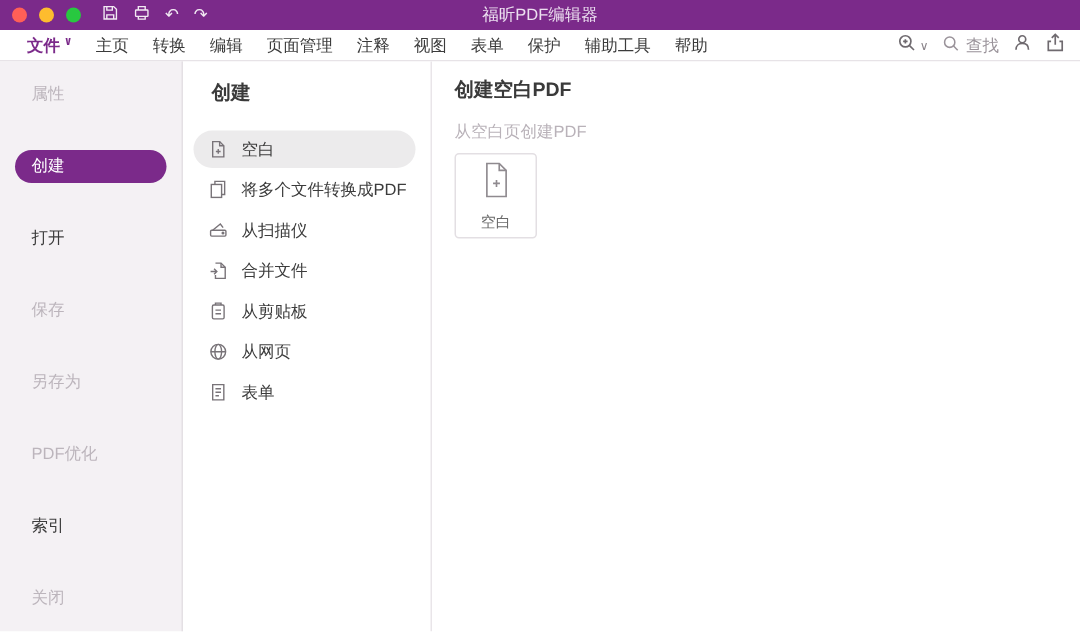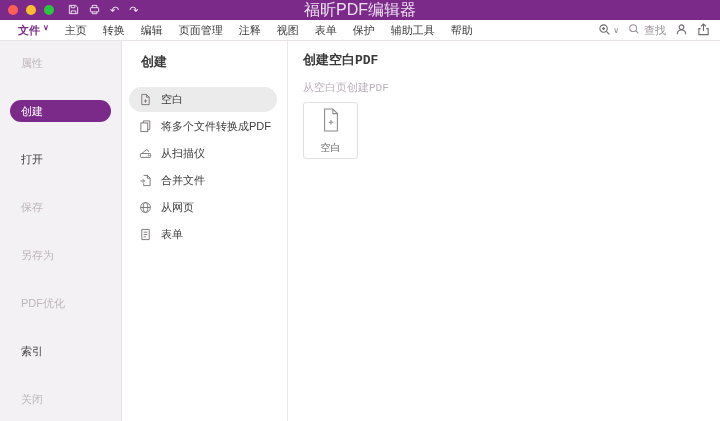--- a/index.html
+++ b/index.html
@@ -8,25 +8,25 @@
 
   
   .titlebar { height:20px; background:#7b2a8a; display:flex; align-items:center; position:relative; padding:0 8px; }
   .lights { display:flex; gap:8px; align-items:center; }
   .light { width:10px; height:10px; border-radius:50%; }
   .light.red { background:#ff5f57; }
   .light.yellow { background:#febc2e; }
   .light.green { background:#28c840; }
   .qa { display:flex; gap:10px; margin-left:14px; align-items:center; }
   .qa .glyph { color:#fff; opacity:.9; font-size:11px; line-height:1; }
-  .win-title { position:absolute; left:50%; top:50%; transform:translate(-50%,-50%); color:#ecdff0; font-size:16px; white-space:nowrap; }
+  .win-title { position:absolute; left:50%; top:50%; transform:translate(-50%,-50%); color:#ecdff0; font-size:11px; white-space:nowrap; }
 
   
   .menubar { height:21px; background:#fff; border-bottom:1px solid #e7e3e7; display:flex; align-items:center; padding:0 10px; }
-  .menu-item { font-size:11px; color:#3b3b3b; padding:0 8px; white-space:nowrap; display:flex; align-items:flex-start; gap:3px; cursor:default; }
+  .menu-item { font-size:11px; color:#3b3b3b; padding:0 8px; white-space:nowrap; display:flex; align-items:flex-start; gap:3px; cursor:default;font-family:Liberation Mono, monospace; }
   .menu-item.active { color:#7b2a8a; font-weight:bold; }
   .chev { font-size:8px; color:#7b2a8a; }
   .menu-right { margin-left:auto; display:flex; align-items:center; gap:9px; }
   .chev-gray { font-size:8px; color:#8a848a; }
   .find { display:flex; gap:4px; color:#9a939a; font-size:11px; cursor:pointer; }
 
   
   .content { display:flex; height:380px; }
 
   
@@ -37,21 +37,21 @@
   .side-divider { height:1px; background:#e4e0e4; margin:8px 12px 5px; }
 
   
   .panel { width:166px; background:#fff; border-right:1px solid #e9e5e9; padding-top:10px; flex:0 0 166px; }
   .panel-title { font-size:13px; font-weight:bold; color:#3a3a3a; margin:2px 0 16px 19px; }
   .panel-item { display:flex; align-items:center; gap:9px; height:25px; margin:2px 10px 2px 7px; padding-left:10px; border-radius:13px; font-size:11px; color:#3c3c3c; white-space:nowrap; cursor:pointer; }
   .panel-item.selected { background:#ecebec; }
   .picon { display:flex; width:13px; height:13px; flex:0 0 13px; align-items:center; justify-content:center; }
 
   
-  .main { flex:1; padding:10px 0 16px 15px; background:#fff;font-family:Liberation Mono, monospace; }
+  .main { flex:1; padding:10px 0 16px 15px; background:#fff; }
   .main-title { font-size:13px; font-weight:bold; color:#3a3a3a; }
   .main-sub { font-size:11px; color:#b9b2b9; margin-top:11px; }
   .card { width:55px; height:57px; border:1px solid #e3dfe3; border-radius:3px; margin-top:7px; display:flex; flex-direction:column; align-items:center; justify-content:center; gap:5px; cursor:pointer; background:#fff; }
   .card-label { font-size:10px; color:#6a6a6a; }
 </style>
 </head>
 <body>
 
 <div class="titlebar">
   <div class="lights">
@@ -186,20 +186,30 @@
       <span class="picon">
         <svg width="13" height="13" viewBox="0 0 14 14" fill="none" stroke="#787378" stroke-width="1">
             <path d="M5 1.5 h4 l3 3 v8 h-7 v-2.5"></path>
             <path d="M9 1.5 v3 h3"></path>
             <path d="M1.5 7.5 h4.5 M4 5.5 l2 2 -2 2"></path>
           </svg>
       </span>
       <span>合并文件</span>
     </div>
 
+    <div class="panel-item">
+      <span class="picon">
+        <svg width="13" height="13" viewBox="0 0 14 14" fill="none" stroke="#787378" stroke-width="1">
+            <rect x="2.8" y="2.5" width="8.4" height="10" rx="1"></rect>
+            <path d="M5 2.5 V1.2 h4 v1.3"></path>
+            <path d="M5 6.2 h4 M5 8.8 h4"></path>
+          </svg>
+      </span>
+      <span>从剪贴板</span>
+    </div>
 
     <div class="panel-item">
       <span class="picon">
         <svg width="13" height="13" viewBox="0 0 14 14" fill="none" stroke="#787378" stroke-width="1">
             <circle cx="7" cy="7" r="5.3"></circle>
             <ellipse cx="7" cy="7" rx="2.4" ry="5.3"></ellipse>
             <path d="M1.7 7 h10.6"></path>
           </svg>
       </span>
       <span>从网页</span>

